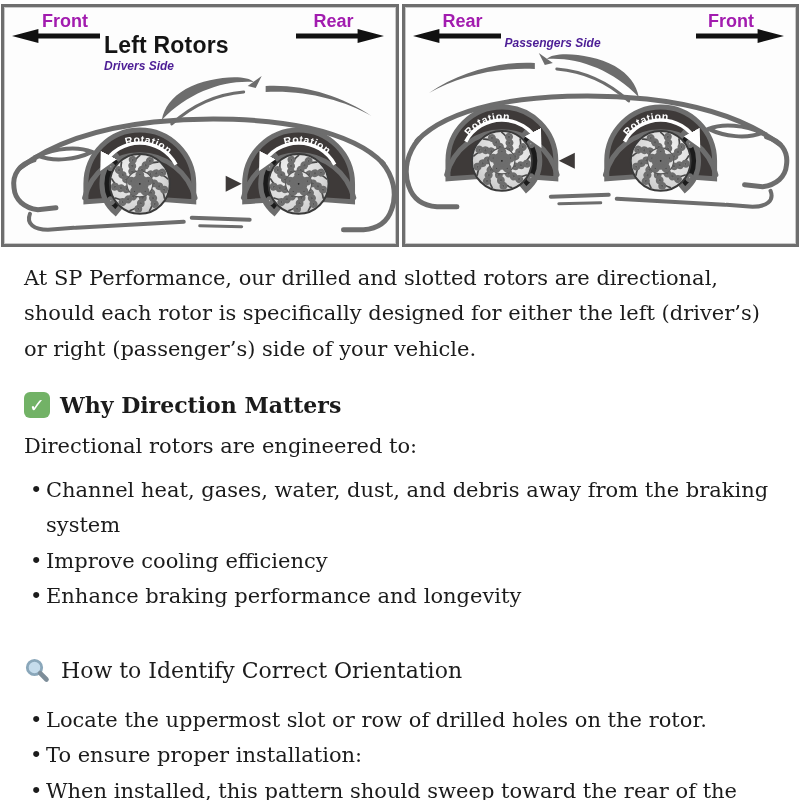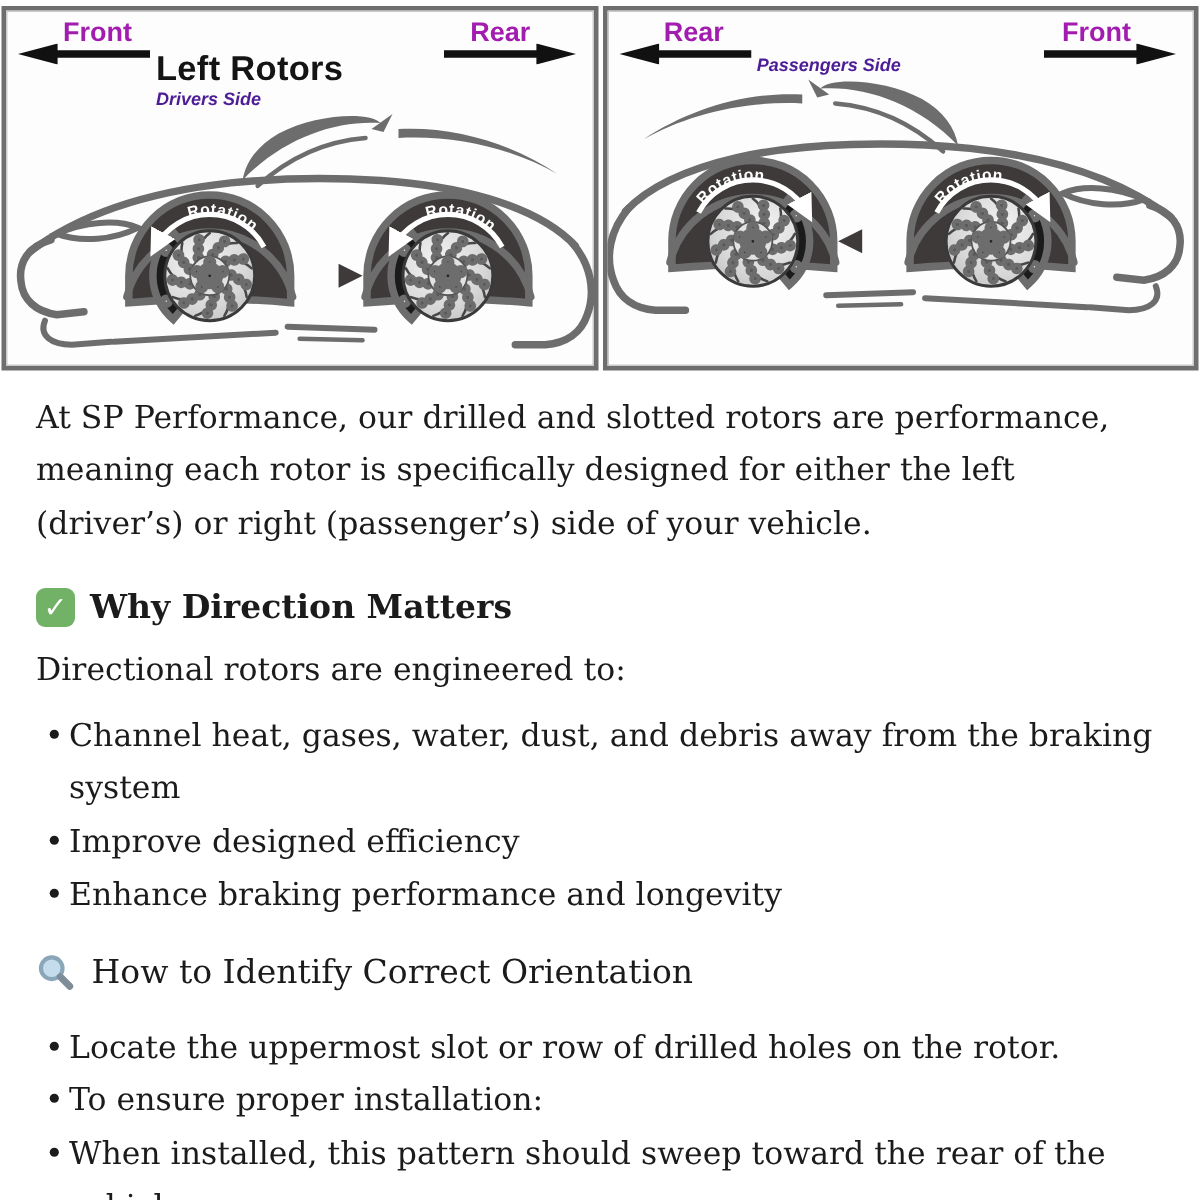--- a/index.html
+++ b/index.html
@@ -18,21 +18,21 @@
   .dirlabel.arrow-left .lbl{padding-left:30px;}
   .dirlabel.arrow-right .lbl{padding-right:30px;text-align:right;}
   .dirlabel svg{width:100%;height:14px;margin-top:0px;display:block;}
   .car-svg{display:block;width:100%;height:auto;}
 
   
   .content{padding:8px 24px 10px 24px;font-size:21px;line-height:35.5px;}
   .intro{margin:6px 0 0 0;}
   .section-head{display:flex;align-items:center;gap:10px;margin:20px 0 0 0;font-size:22px;line-height:36px;}
   .section-head.bold{font-weight:700;}
-  .section-head.normal{font-weight:400;margin-top:16px;}
+  .section-head.normal{font-weight:400;margin-top:38px;}
   .check-icon{display:inline-flex;align-items:center;justify-content:center;width:26px;height:26px;border-radius:6px;
     background:#72b266;color:#fff;font-family:"DejaVu Sans",sans-serif;font-size:19px;font-weight:700;line-height:1;flex:0 0 auto;}
   .mag-icon{display:inline-block;width:27px;height:27px;flex:0 0 auto;}
   .lead{margin:6px 0 0 0;}
   ul.blist{margin:8px 0 0 0;padding:0 0 0 8px;list-style:none;}
   ul.blist li{position:relative;padding-left:14px;}
   ul.blist li::before{content:"\2022";position:absolute;left:-2px;top:0;}
   ul.blist.second{margin-top:14px;}
 </style>
 </head>
@@ -184,32 +184,32 @@
           <text font-family="Liberation Sans, sans-serif" font-size="10.5" font-weight="700" fill="#fff" letter-spacing=".4">
             <textPath href="#arcR2" startOffset="7%">Rotation</textPath>
           </text>
         </g>
       </svg>
     </div>
   </div>
 
   <div class="content">
 
-    <p class="intro">At SP Performance, our drilled and slotted rotors are performance, meaning each rotor is specifically designed for either the left (driver’s) or right (passenger’s) side of your vehicle.</p>
+    <p class="intro">At SP Performance, our drilled and slotted rotors are directional, should each rotor is specifically designed for either the left (driver’s) or right (passenger’s) side of your vehicle.</p>
 
     <div class="section-head bold">
       <span class="check-icon">✓</span>
       <span>Why Direction Matters</span>
     </div>
 
     <p class="lead">Directional rotors are engineered to:</p>
 
     <ul class="blist">
       <li>Channel heat, gases, water, dust, and debris away from the braking system</li>
-      <li>Improve designed efficiency</li>
+      <li>Improve cooling efficiency</li>
       <li>Enhance braking performance and longevity</li>
     </ul>
 
     <div class="section-head normal">
       <svg class="mag-icon" viewBox="0 0 27 27">
         <circle cx="10.5" cy="10.5" r="7.2" fill="#c5dcec" stroke="#8aa7ba" stroke-width="2.8"></circle>
         <line x1="16.2" y1="16.2" x2="22.5" y2="22.5" stroke="#7d8d99" stroke-width="4.6" stroke-linecap="round"></line>
       </svg>
       <span>How to Identify Correct Orientation</span>
     </div>

